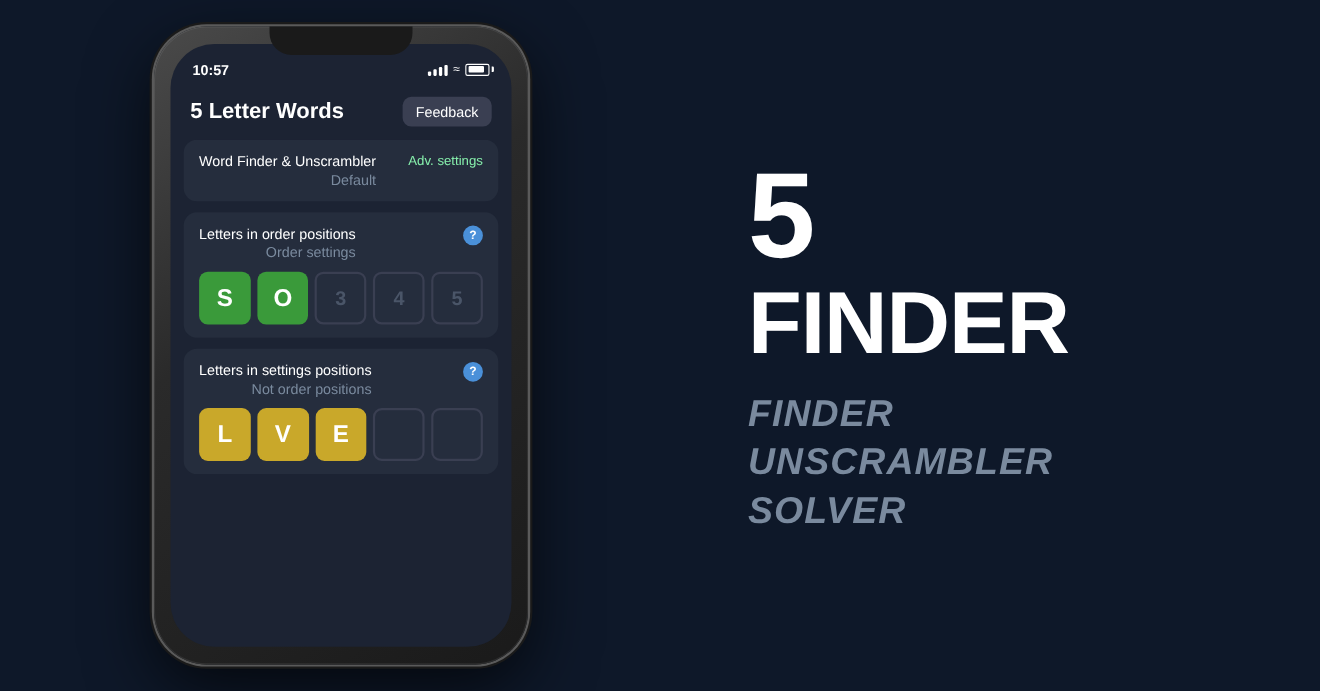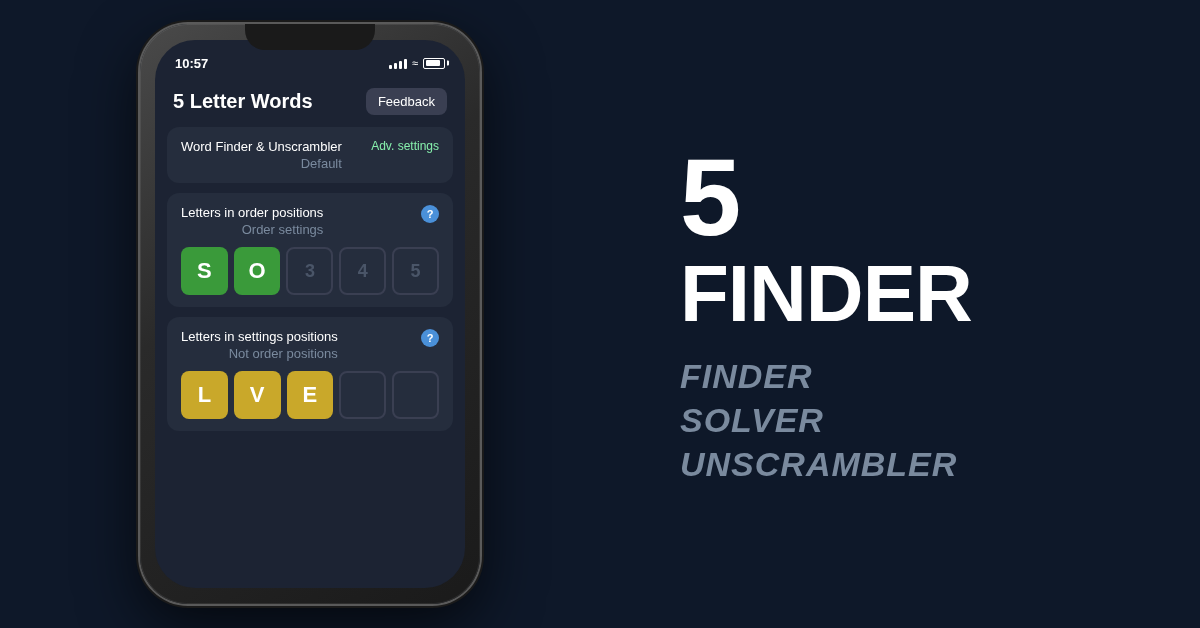--- a/index.html
+++ b/index.html
@@ -360,16 +360,16 @@
   </div>
 </div>
 
 <div class="right-panel">
   <div>
     <div class="headline-number">5</div>
     <div class="headline-letter">FINDER</div>
   </div>
   <div class="subtitle-block">
     <div class="subtitle-line">FINDER</div>
+    <div class="subtitle-line">UNSCRAMBLER</div>
     <div class="subtitle-line">SOLVER</div>
-    <div class="subtitle-line">UNSCRAMBLER</div>
   </div>
 </div>
 
 </body></html>

